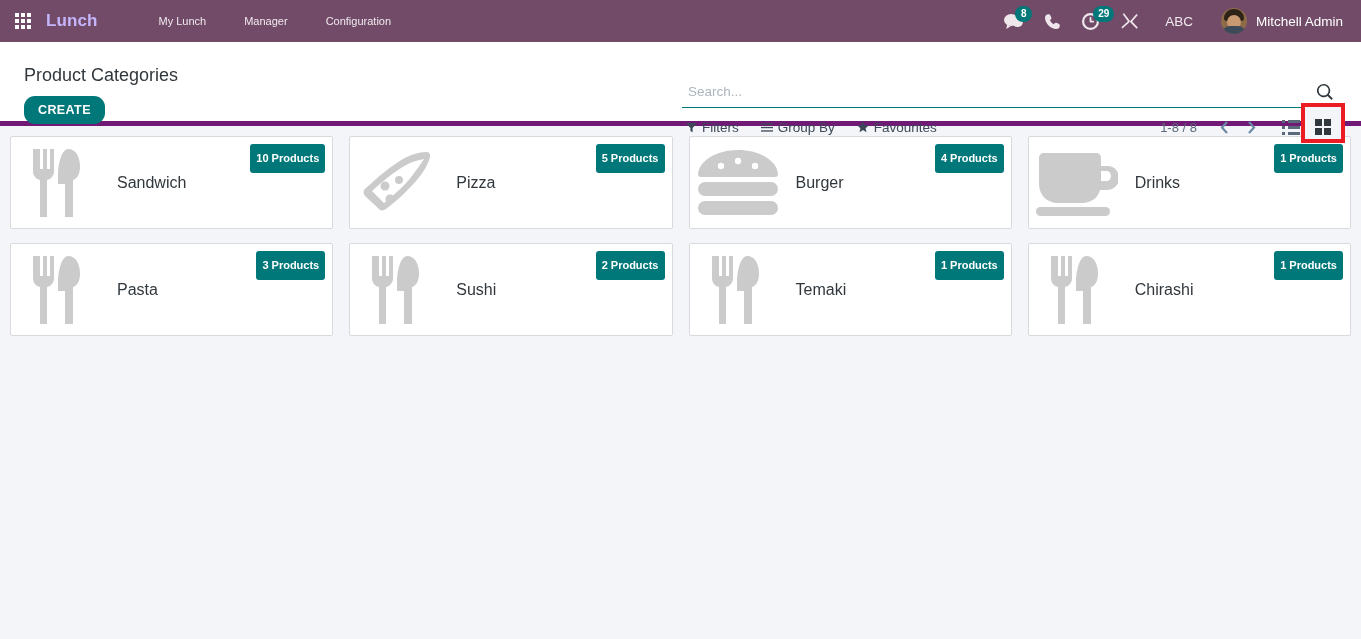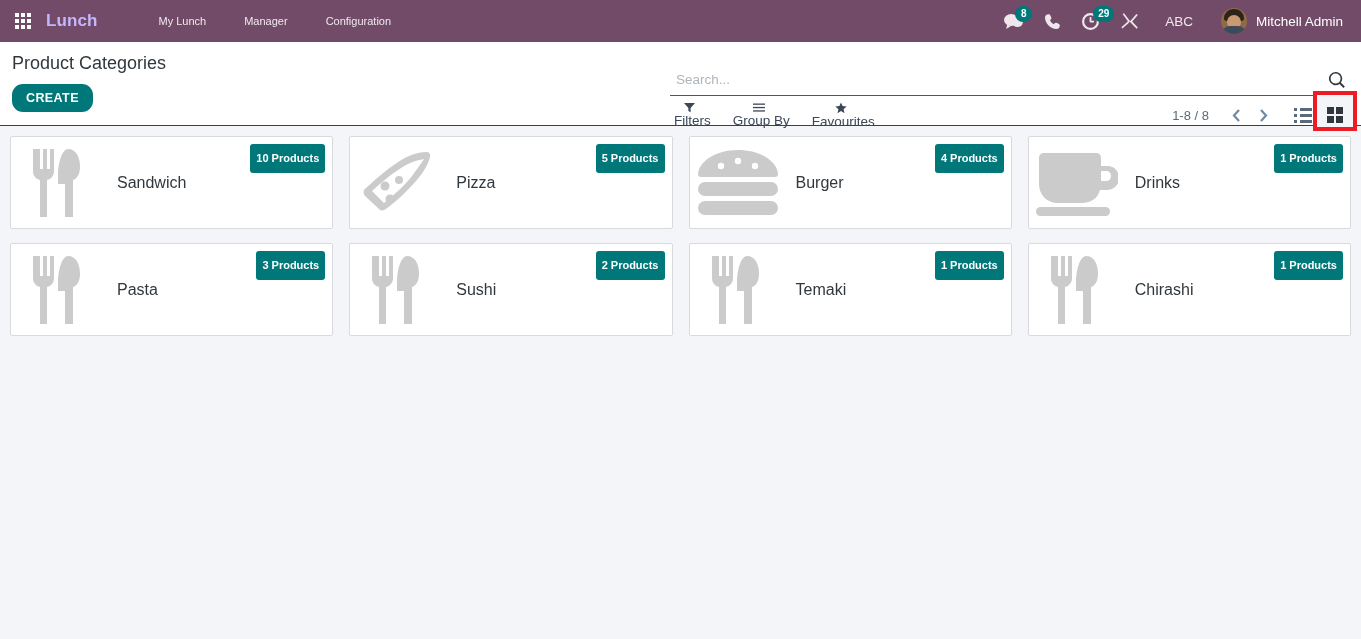--- a/index.html
+++ b/index.html
@@ -112,22 +112,22 @@
     flex: none;
   }
   .avatar .hair { position:absolute; left:3px; top:1px; width:20px; height:12px; border-radius:10px 10px 3px 3px; background:#2e2318; }
   .avatar .face { position:absolute; left:6px; top:7px; width:14px; height:14px; border-radius:50%; background:#c99a72; }
   .avatar .shirt{ position:absolute; left:1px; bottom:0; width:24px; height:8px; border-radius:8px 8px 0 0; background:#3c4a5a; }
   .username { font-size: 13.5px; color: #ffffff; white-space: nowrap; }
 
   
   .control-panel {
     background: #ffffff;
-    border-bottom: 1px solid #701a75;
-    padding: 0;
+    border-bottom: 5px solid #701a75;
+    padding: 12px;
     position: relative;
     height: 84px;
   }
   .cp-row { display: flex; align-items: flex-start; }
 
   .cp-left { width: 670px; padding-left: 12px; padding-top: 10px; }
   .page-title {
     font-size: 18px;
     color: #31383d;
     font-weight: 400;
@@ -179,21 +179,20 @@
     padding-left: 4px;
   }
   .filter-btn {
     display: flex;
     align-items: center;
     font-size: 13.5px;
     color: #3c4858;
     margin-right: 22px;
     cursor: pointer;
     white-space: nowrap;
-    flex-direction: column;
   }
   .filter-btn svg { margin-right: 5px; display:block; fill: #3c4858; }
 
   .cp-spacer { flex: 1; }
 
   .pager {
     font-size: 13px;
     color: #5a6a7a;
     margin-right: 14px;
     white-space: nowrap;

